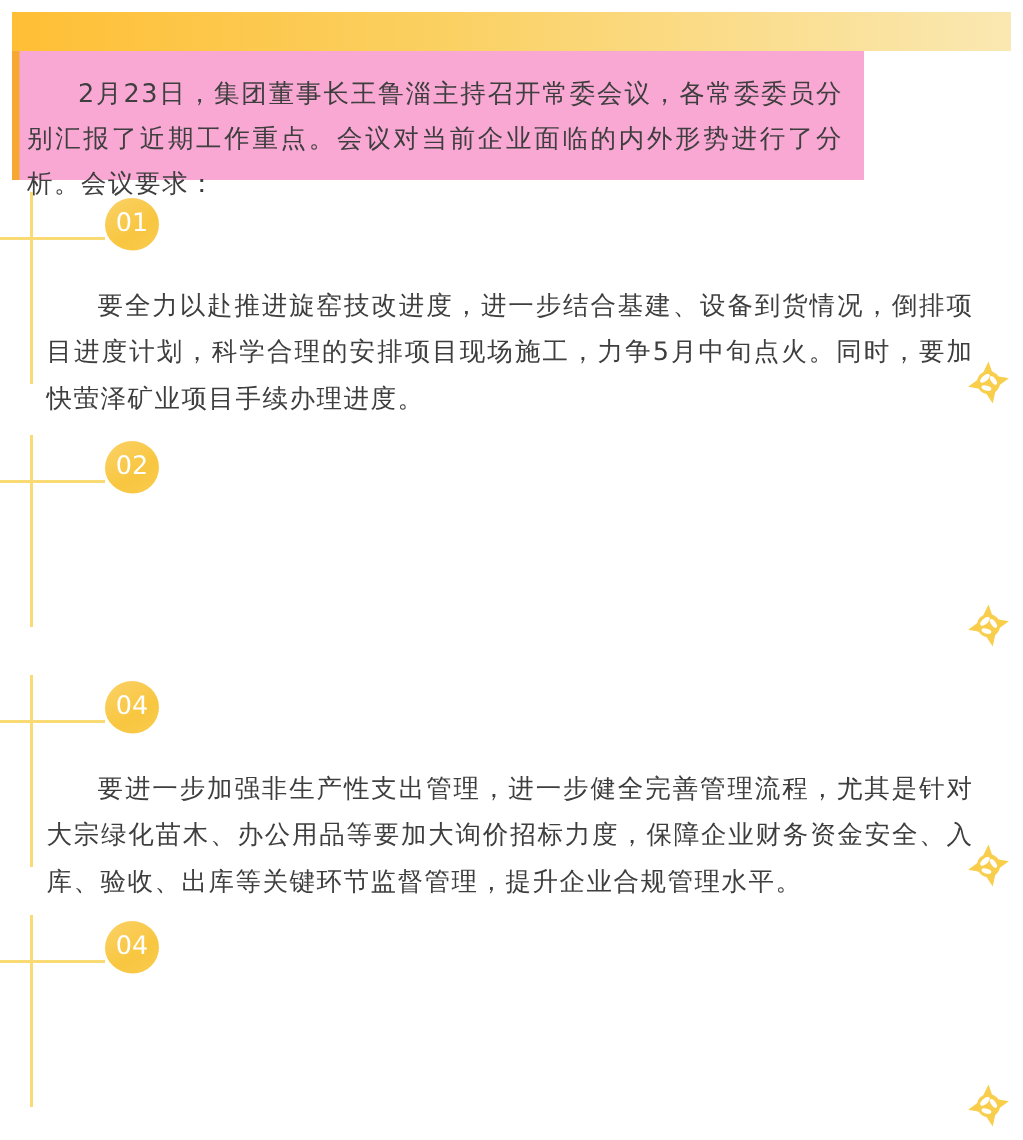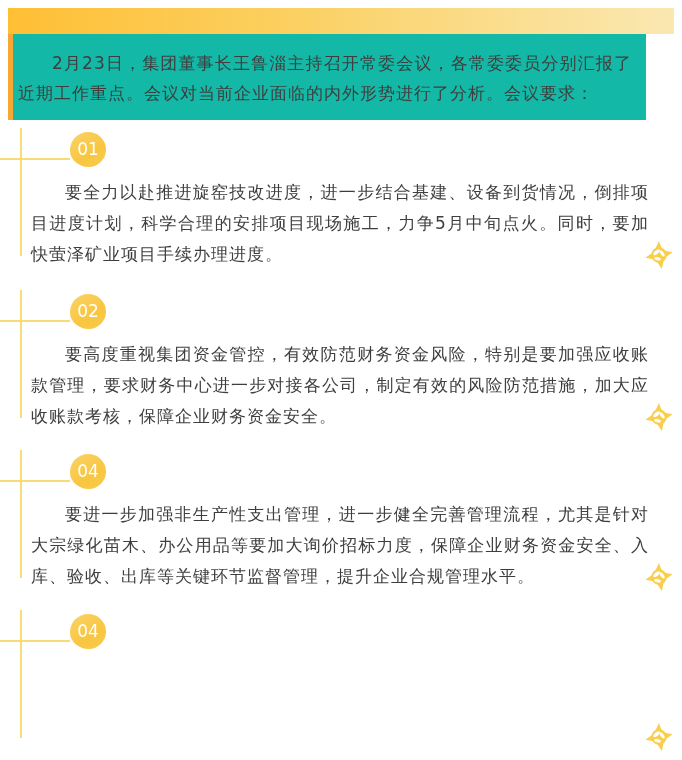--- a/index.html
+++ b/index.html
@@ -9,22 +9,22 @@
     font-family:"DejaVu Sans","Liberation Sans",sans-serif;
   }
   .page{position:relative;width:682px;height:760px;background:#ffffff;overflow:hidden;}
 
   .top-band{
     position:absolute;left:8px;top:8px;width:666px;height:26px;
     background:linear-gradient(to right,#ffbf35 0%,#fbcf5e 40%,#fae8b2 100%);
   }
 
   .intro-block{
-    position:absolute;left:8px;top:34px;width:638px;height:86px;
-    background:#14b8a6;
+    position:absolute;left:8px;top:34px;width:568px;height:86px;
+    background:#f9a8d4;
     border-left:5px solid #f6a832;
     box-sizing:border-box;
   }
   .intro-text{
     margin:0;
     padding:14px 14px 0 5px;
     font-size:17px;line-height:30px;
     color:#3e3e3e;
     text-indent:2em;
     text-align:justify;
@@ -46,21 +46,21 @@
     background:#f9da74;
   }
   .badge{
     position:absolute;left:62px;top:4px;width:36px;height:35px;
     border-radius:50% 50% 48% 52% / 52% 50% 50% 48%;
     background:linear-gradient(145deg,#fbd268 0%,#f8c640 60%,#f9cb4d 100%);
     color:#ffffff;
     font-size:17px;line-height:35px;text-align:center;
   }
   .sec-body{
-    position:absolute;left:23px;top:49px;width:618px;
+    position:absolute;left:23px;top:61px;width:618px;
     margin:0;
     font-size:17px;line-height:31px;
     color:#3e3e3e;
     text-indent:2em;
     text-align:justify;
     letter-spacing:1px;
   }
   .sparkle{
     position:absolute;right:0px;top:112px;width:30px;height:30px;
   }
@@ -87,21 +87,20 @@
       <ellipse cx="13.5" cy="13" rx="4.2" ry="2.0" fill="#ffffff" transform="rotate(-40 13.5 13)"></ellipse>
       <ellipse cx="19.5" cy="14.5" rx="3.6" ry="1.7" fill="#ffffff" transform="rotate(55 19.5 14.5)"></ellipse>
       <ellipse cx="14.5" cy="20" rx="3.6" ry="1.7" fill="#ffffff" transform="rotate(15 14.5 20)"></ellipse>
     </svg>
   </div>
 
   <div class="section sec-2">
     <div class="vline"></div>
     <div class="hline"></div>
     <div class="badge">02</div>
-    <p class="sec-body">要高度重视集团资金管控，有效防范财务资金风险，特别是要加强应收账款管理，要求财务中心进一步对接各公司，制定有效的风险防范措施，加大应收账款考核，保障企业财务资金安全。</p>
     <svg class="sparkle" viewBox="0 0 32 32">
       <path d="M16 1 L19.5 11 L30.5 13 L21.5 19.5 L19 31 L12.5 21 L1.5 19 L10.5 12.5 Z" fill="#f8ce4c"></path>
       <circle cx="16" cy="16" r="8.2" fill="#f8ce4c"></circle>
       <ellipse cx="13.5" cy="13" rx="4.2" ry="2.0" fill="#ffffff" transform="rotate(-40 13.5 13)"></ellipse>
       <ellipse cx="19.5" cy="14.5" rx="3.6" ry="1.7" fill="#ffffff" transform="rotate(55 19.5 14.5)"></ellipse>
       <ellipse cx="14.5" cy="20" rx="3.6" ry="1.7" fill="#ffffff" transform="rotate(15 14.5 20)"></ellipse>
     </svg>
   </div>
 
   <div class="section sec-3">

